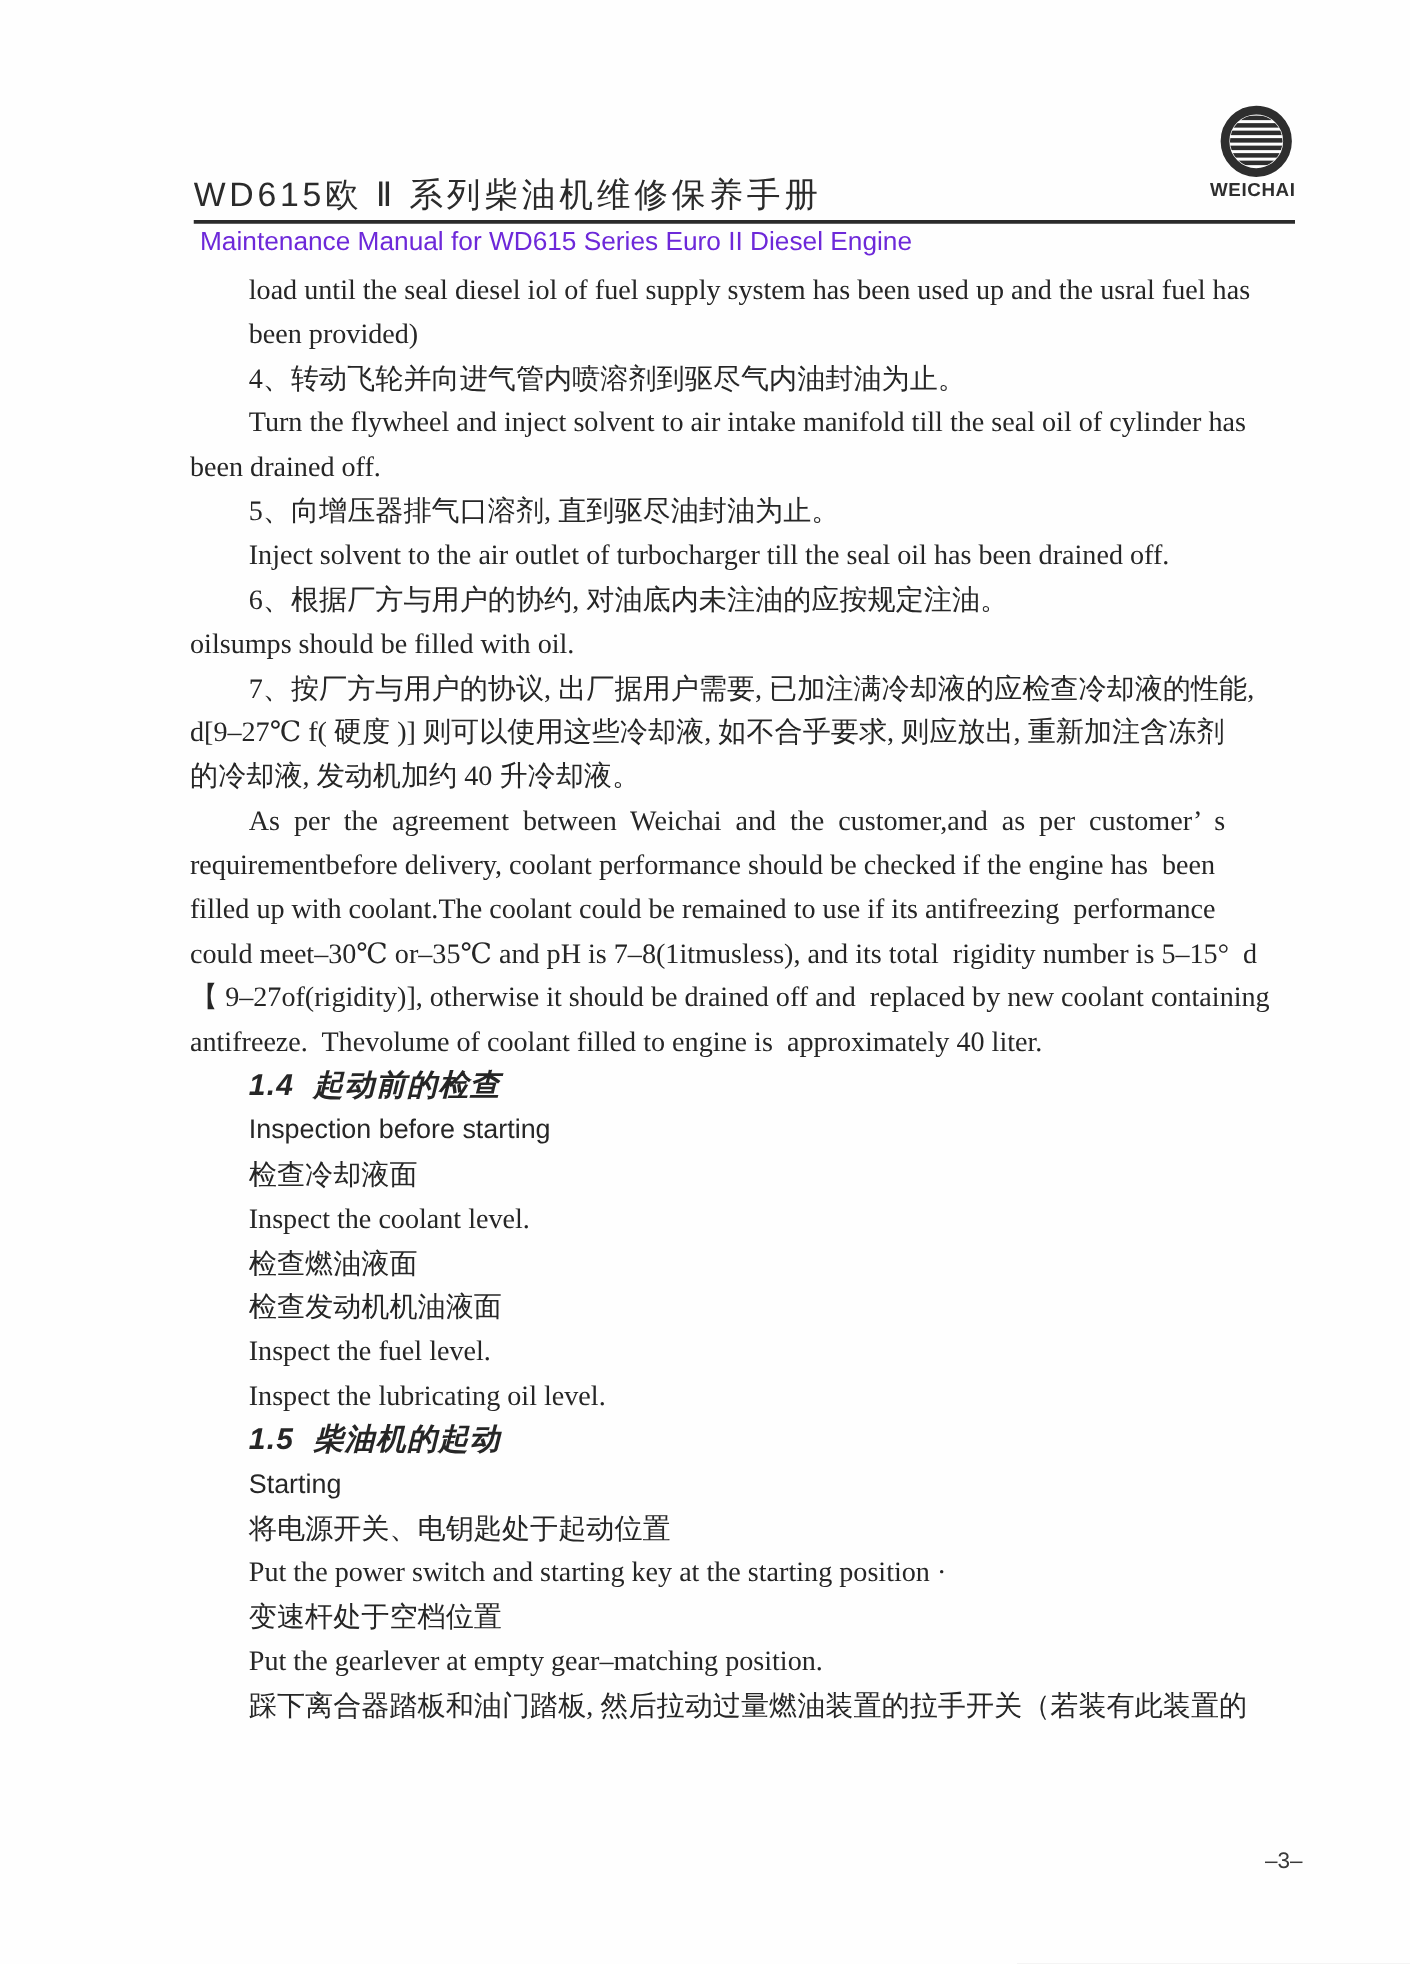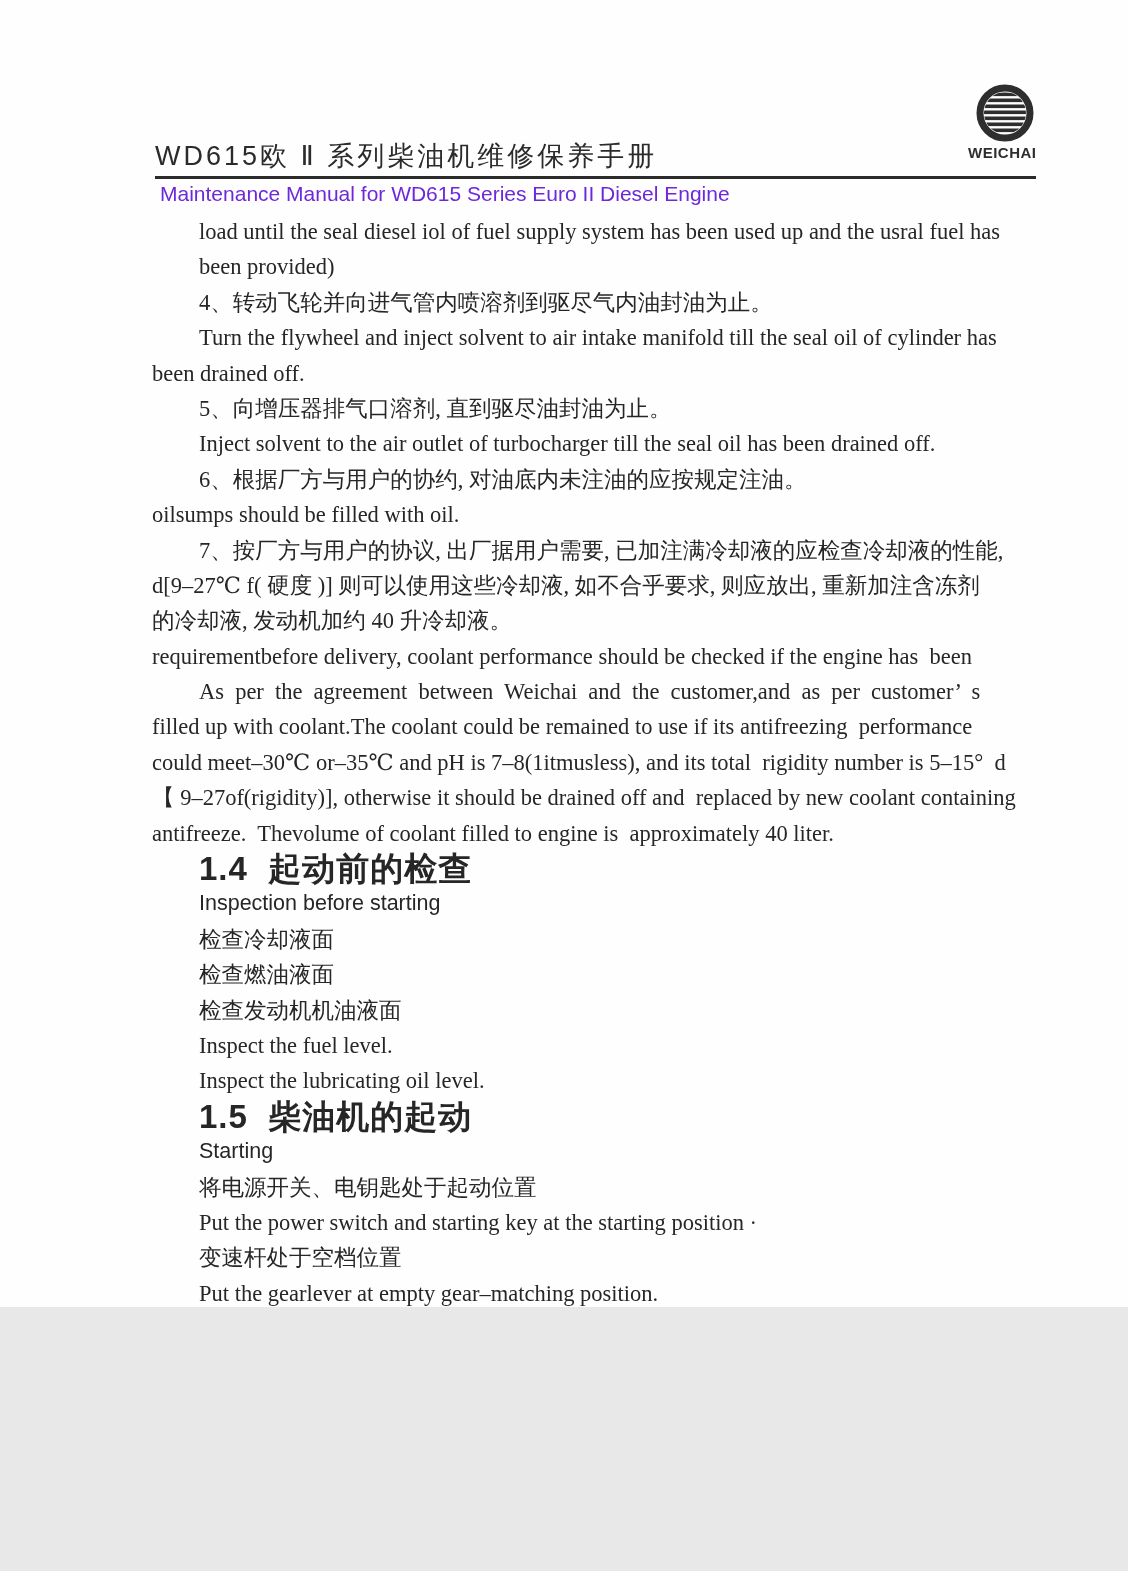--- a/index.html
+++ b/index.html
@@ -1,18 +1,18 @@
 <!DOCTYPE html>
 <html><head>
 <meta charset="utf-8">
 <style>
   html,body{margin:0;padding:0;background:#e8e8e8;}
   .page{
     position:relative;
-    width:1128px;height:1307px;
+    width:1128px;height:1571px;
     background:#fefefe;
     margin:0 auto;
     overflow:hidden;
     color:#262626;
   }
   
   .header{position:absolute;left:0;top:0;width:100%;}
   .title-cn{
     position:absolute;left:155px;top:138px;
     font-family:"Liberation Sans","DejaVu Sans",sans-serif;
@@ -44,21 +44,21 @@
   }
   .line{
     height:35.4px;line-height:35.4px;
     white-space:pre;color:#262626;
   }
   .indent{padding-left:47px;}
   .serif{font-family:"Liberation Serif","DejaVu Serif",serif;font-size:22.5px;}
   .sans{font-family:"Liberation Sans","DejaVu Sans",sans-serif;font-size:21.5px;}
   .heading{
     font-family:"Liberation Sans","DejaVu Sans",sans-serif;
-    font-size:33px;font-weight:600;letter-spacing:1px;
+    font-size:24px;font-weight:600;letter-spacing:1px;font-style:italic;
   }
   .wide{word-spacing:5.5px;}
   
   .page-number{
     position:absolute;left:1012px;top:1478px;
     font-family:"Liberation Sans","DejaVu Sans",sans-serif;
     font-size:18px;color:#3a3a3a;
   }
 </style>
 </head>
@@ -101,29 +101,30 @@
       <div class="line serif indent">4、转动飞轮并向进气管内喷溶剂到驱尽气内油封油为止。</div>
       <div class="line serif indent">Turn the flywheel and inject solvent to air intake manifold till the seal oil of cylinder has</div>
       <div class="line serif">been drained off.</div>
       <div class="line serif indent">5、向增压器排气口溶剂, 直到驱尽油封油为止。</div>
       <div class="line serif indent">Inject solvent to the air outlet of turbocharger till the seal oil has been drained off.</div>
       <div class="line serif indent">6、根据厂方与用户的协约, 对油底内未注油的应按规定注油。</div>
       <div class="line serif">oilsumps should be filled with oil.</div>
       <div class="line serif indent">7、按厂方与用户的协议, 出厂据用户需要, 已加注满冷却液的应检查冷却液的性能,</div>
       <div class="line serif">d[9–27℃ f( 硬度 )] 则可以使用这些冷却液, 如不合乎要求, 则应放出, 重新加注含冻剂</div>
       <div class="line serif">的冷却液, 发动机加约 40 升冷却液。</div>
+      <div class="line serif wide indent">As per the agreement between Weichai and the customer,and as per customer’ s</div>
       <div class="line serif">requirementbefore delivery, coolant performance should be checked if the engine has  been</div>
-      <div class="line serif wide indent">As per the agreement between Weichai and the customer,and as per customer’ s</div>
       <div class="line serif">filled up with coolant.The coolant could be remained to use if its antifreezing  performance</div>
       <div class="line serif">could meet–30℃ or–35℃ and pH is 7–8(1itmusless), and its total  rigidity number is 5–15°  d</div>
       <div class="line serif">【 9–27of(rigidity)], otherwise it should be drained off and  replaced by new coolant containing</div>
       <div class="line serif">antifreeze.  Thevolume of coolant filled to engine is  approximately 40 liter.</div>
       <div class="line heading indent">1.4  起动前的检查</div>
       <div class="line sans indent">Inspection before starting</div>
       <div class="line serif indent">检查冷却液面</div>
+      <div class="line serif indent">Inspect the coolant level.</div>
       <div class="line serif indent">检查燃油液面</div>
       <div class="line serif indent">检查发动机机油液面</div>
       <div class="line serif indent">Inspect the fuel level.</div>
       <div class="line serif indent">Inspect the lubricating oil level.</div>
       <div class="line heading indent">1.5  柴油机的起动</div>
       <div class="line sans indent">Starting</div>
       <div class="line serif indent">将电源开关、电钥匙处于起动位置</div>
       <div class="line serif indent">Put the power switch and starting key at the starting position ·</div>
       <div class="line serif indent">变速杆处于空档位置</div>
       <div class="line serif indent">Put the gearlever at empty gear–matching position.</div>

